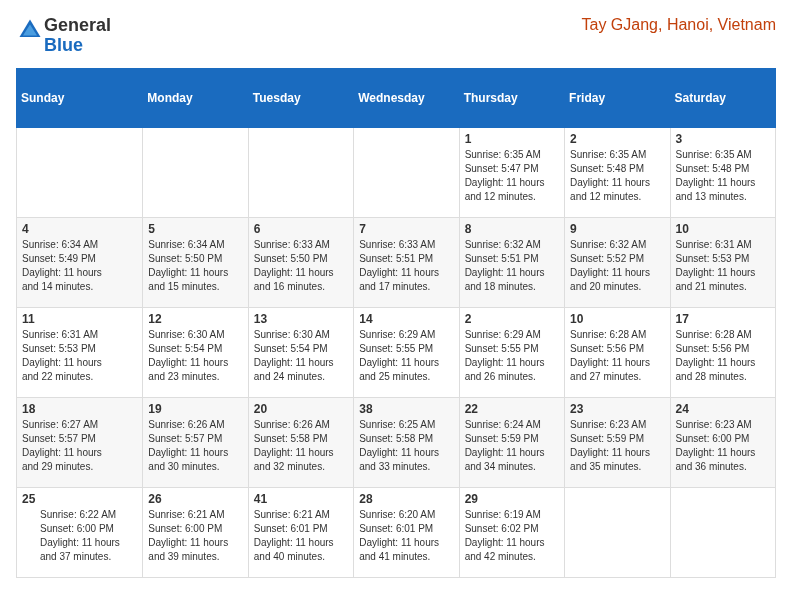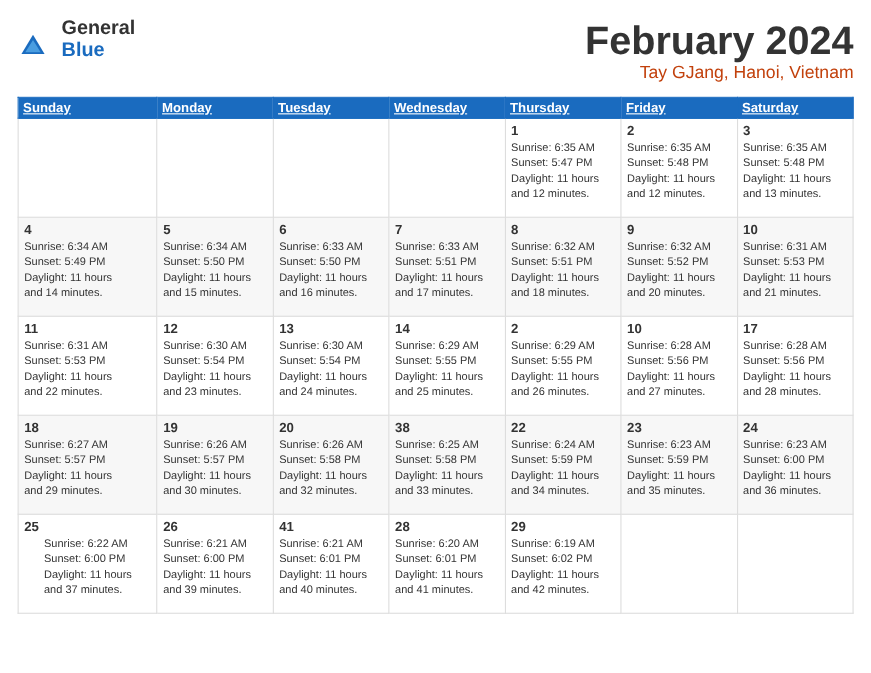--- a/index.html
+++ b/index.html
@@ -11,22 +11,22 @@
       padding: 16px;
     }
     .header {
       display: flex;
       justify-content: space-between;
       align-items: flex-start;
       margin-bottom: 12px;
     }
     .logo {
       display: flex;
-      align-items: flex-end;
-      gap: 12px;
+      align-items: flex-start;
+      gap: 0;
     }
     .logo-text {
       display: flex;
       flex-direction: column;
       line-height: 1.1;
     }
     .logo-general {
       font-size: 18px;
       font-weight: bold;
       color: #333;
@@ -56,24 +56,23 @@
       width: 100%;
       border-collapse: collapse;
     }
     thead tr {
       background-color: #1a6bbf;
     }
     thead th {
       color: #fff;
       font-size: 12px;
       font-weight: bold;
-      padding: 2px 4px;
+      padding: 22px 4px;
       text-align: left;
       border: 1px solid #1a6bbf;
-      text-decoration: underline;
     }
     tbody tr {
       border-bottom: 1px solid #ccc;
     }
     tbody td {
       vertical-align: top;
       border: 1px solid #ddd;
       padding: 4px 5px;
       font-size: 10.5px;
       color: #333;
@@ -106,21 +105,20 @@
     <svg class="logo-icon" viewBox="0 0 40 40">
       <polygon points="20,5 35,30 5,30" fill="#1a6bbf"></polygon>
       <polygon points="20,12 30,28 10,28" fill="#4a9de0"></polygon>
     </svg>
     <div class="logo-text">
       <span class="logo-general">General</span>
       <span class="logo-blue">Blue</span>
     </div>
   </div>
   <div class="title-block">
-    <div class="month-year">February 2024</div>
     <div class="location">Tay GJang, Hanoi, Vietnam</div>
   </div>
 </div>
 
 <table>
   <thead>
     <tr>
     <th>Sunday</th>
         <th>Monday</th>
         <th>Tuesday</th>

